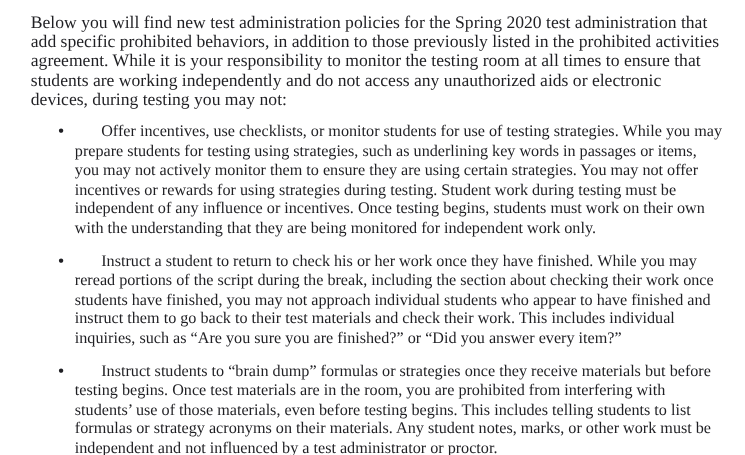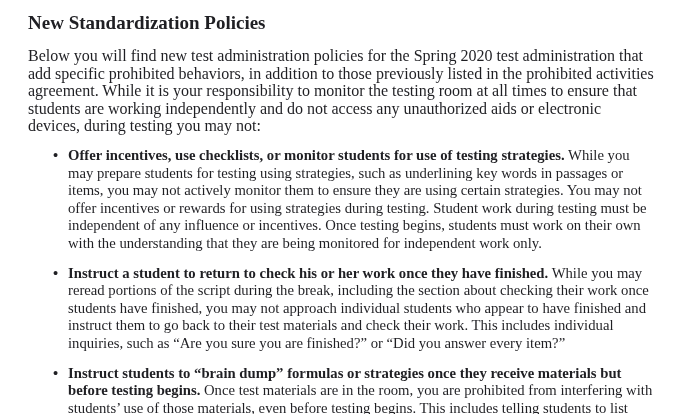--- a/index.html
+++ b/index.html
@@ -45,28 +45,28 @@
   .policy-item:last-child {
     margin-bottom: 0;
   }
   .bullet-marker {
     position: absolute;
     left: 25px;
     top: 0;
     font-weight: bold;
   }
   .policy-lead {
-    font-weight: bold;
+    font-weight: normal;
+    margin-left: 24px;
   }
 </style>
 </head>
 <body>
 
 <main class="doc">
-  <h1 class="doc-title">New Standardization Policies</h1>
 
   <p class="intro">Below you will find new test administration policies for the Spring 2020 test administration that add specific prohibited behaviors, in addition to those previously listed in the prohibited activities agreement. While it is your responsibility to monitor the testing room at all times to ensure that students are working independently and do not access any unauthorized aids or electronic devices, during testing you may not:</p>
 
   <ul class="policy-list">
     <li class="policy-item">
       <span class="bullet-marker">•</span>
       <span class="policy-content"><b class="policy-lead">Offer incentives, use checklists, or monitor students for use of testing strategies.</b> <span>While you may prepare students for testing using strategies, such as underlining key words in passages or items, you may not actively monitor them to ensure they are using certain strategies. You may not offer incentives or rewards for using strategies during testing. Student work during testing must be independent of any influence or incentives. Once testing begins, students must work on their own with the understanding that they are being monitored for independent work only.</span></span>
     </li>
     <li class="policy-item">
       <span class="bullet-marker">•</span>

